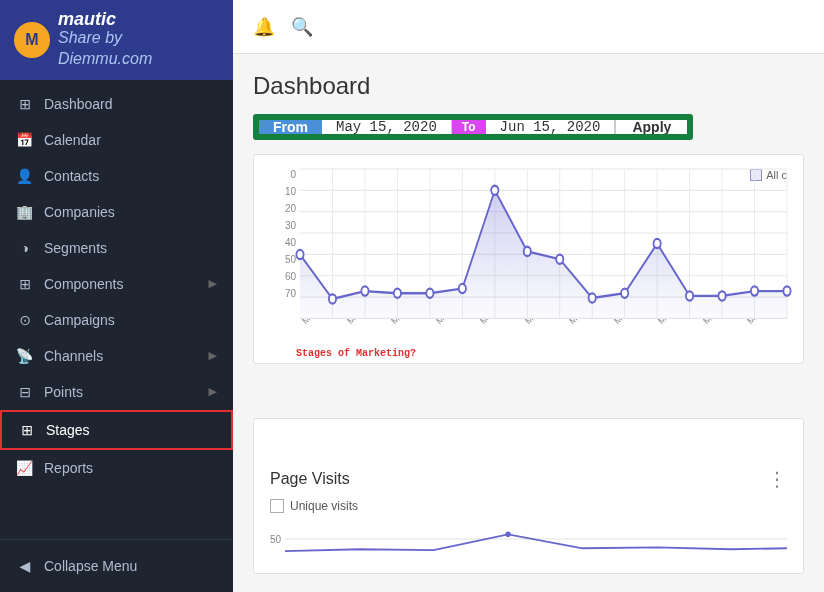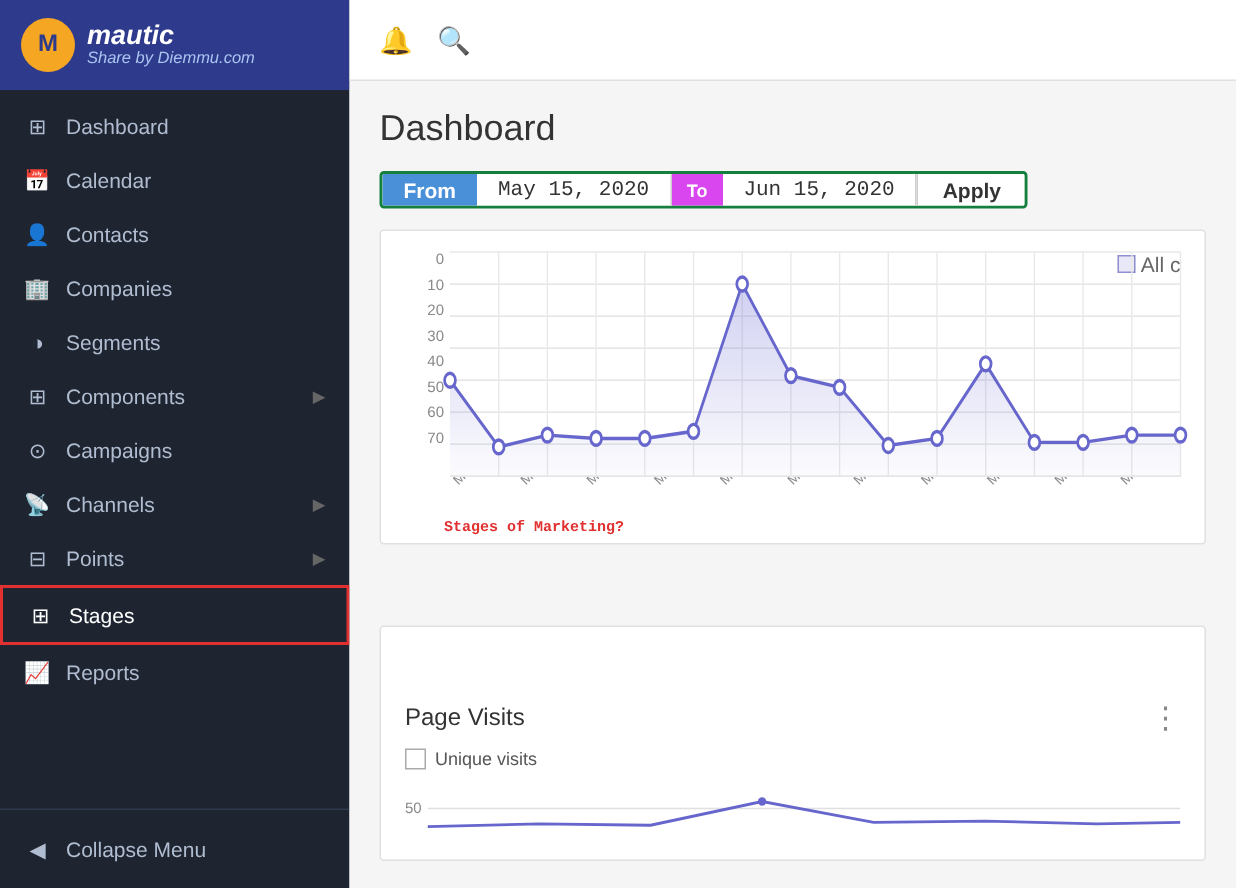--- a/index.html
+++ b/index.html
@@ -44,21 +44,21 @@
       font-style: italic;
     }
     .logo-title {
       color: #fff;
       font-size: 18px;
       font-weight: bold;
       line-height: 1;
     }
     .logo-subtitle {
       color: #aac4f0;
-      font-size: 11px;
+      font-size: 16px;
       line-height: 1.3;
     }
 
     .sidebar-nav {
       flex: 1;
       overflow-y: auto;
       padding: 6px 0;
     }
 
     .nav-item {
@@ -126,21 +126,21 @@
       font-weight: 400;
       color: #333;
     }
 
     
     .date-filter {
       display: flex;
       align-items: center;
       gap: 0;
       background: #fff;
-      border: 2px solid #15803d;
+      border: 6px solid #15803d;
       border-radius: 3px;
       width: fit-content;
       overflow: hidden;
     }
     .date-filter-label {
       padding: 8px 14px;
       background: #4a90d9;
       color: #fff;
       font-size: 14px;
       font-weight: 600;
@@ -189,21 +189,21 @@
     .chart-container {
       position: relative;
       height: 180px;
       width: 100%;
     }
 
     .all-contacts-label {
       position: absolute;
       top: 0;
       right: 0;
-      font-size: 14px;
+      font-size: 11px;
       color: #666;
       display: flex;
       align-items: center;
       gap: 4px;
     }
     .legend-box {
       width: 12px;
       height: 12px;
       border: 1px solid #9090d0;
       background: rgba(100,100,200,0.15);

